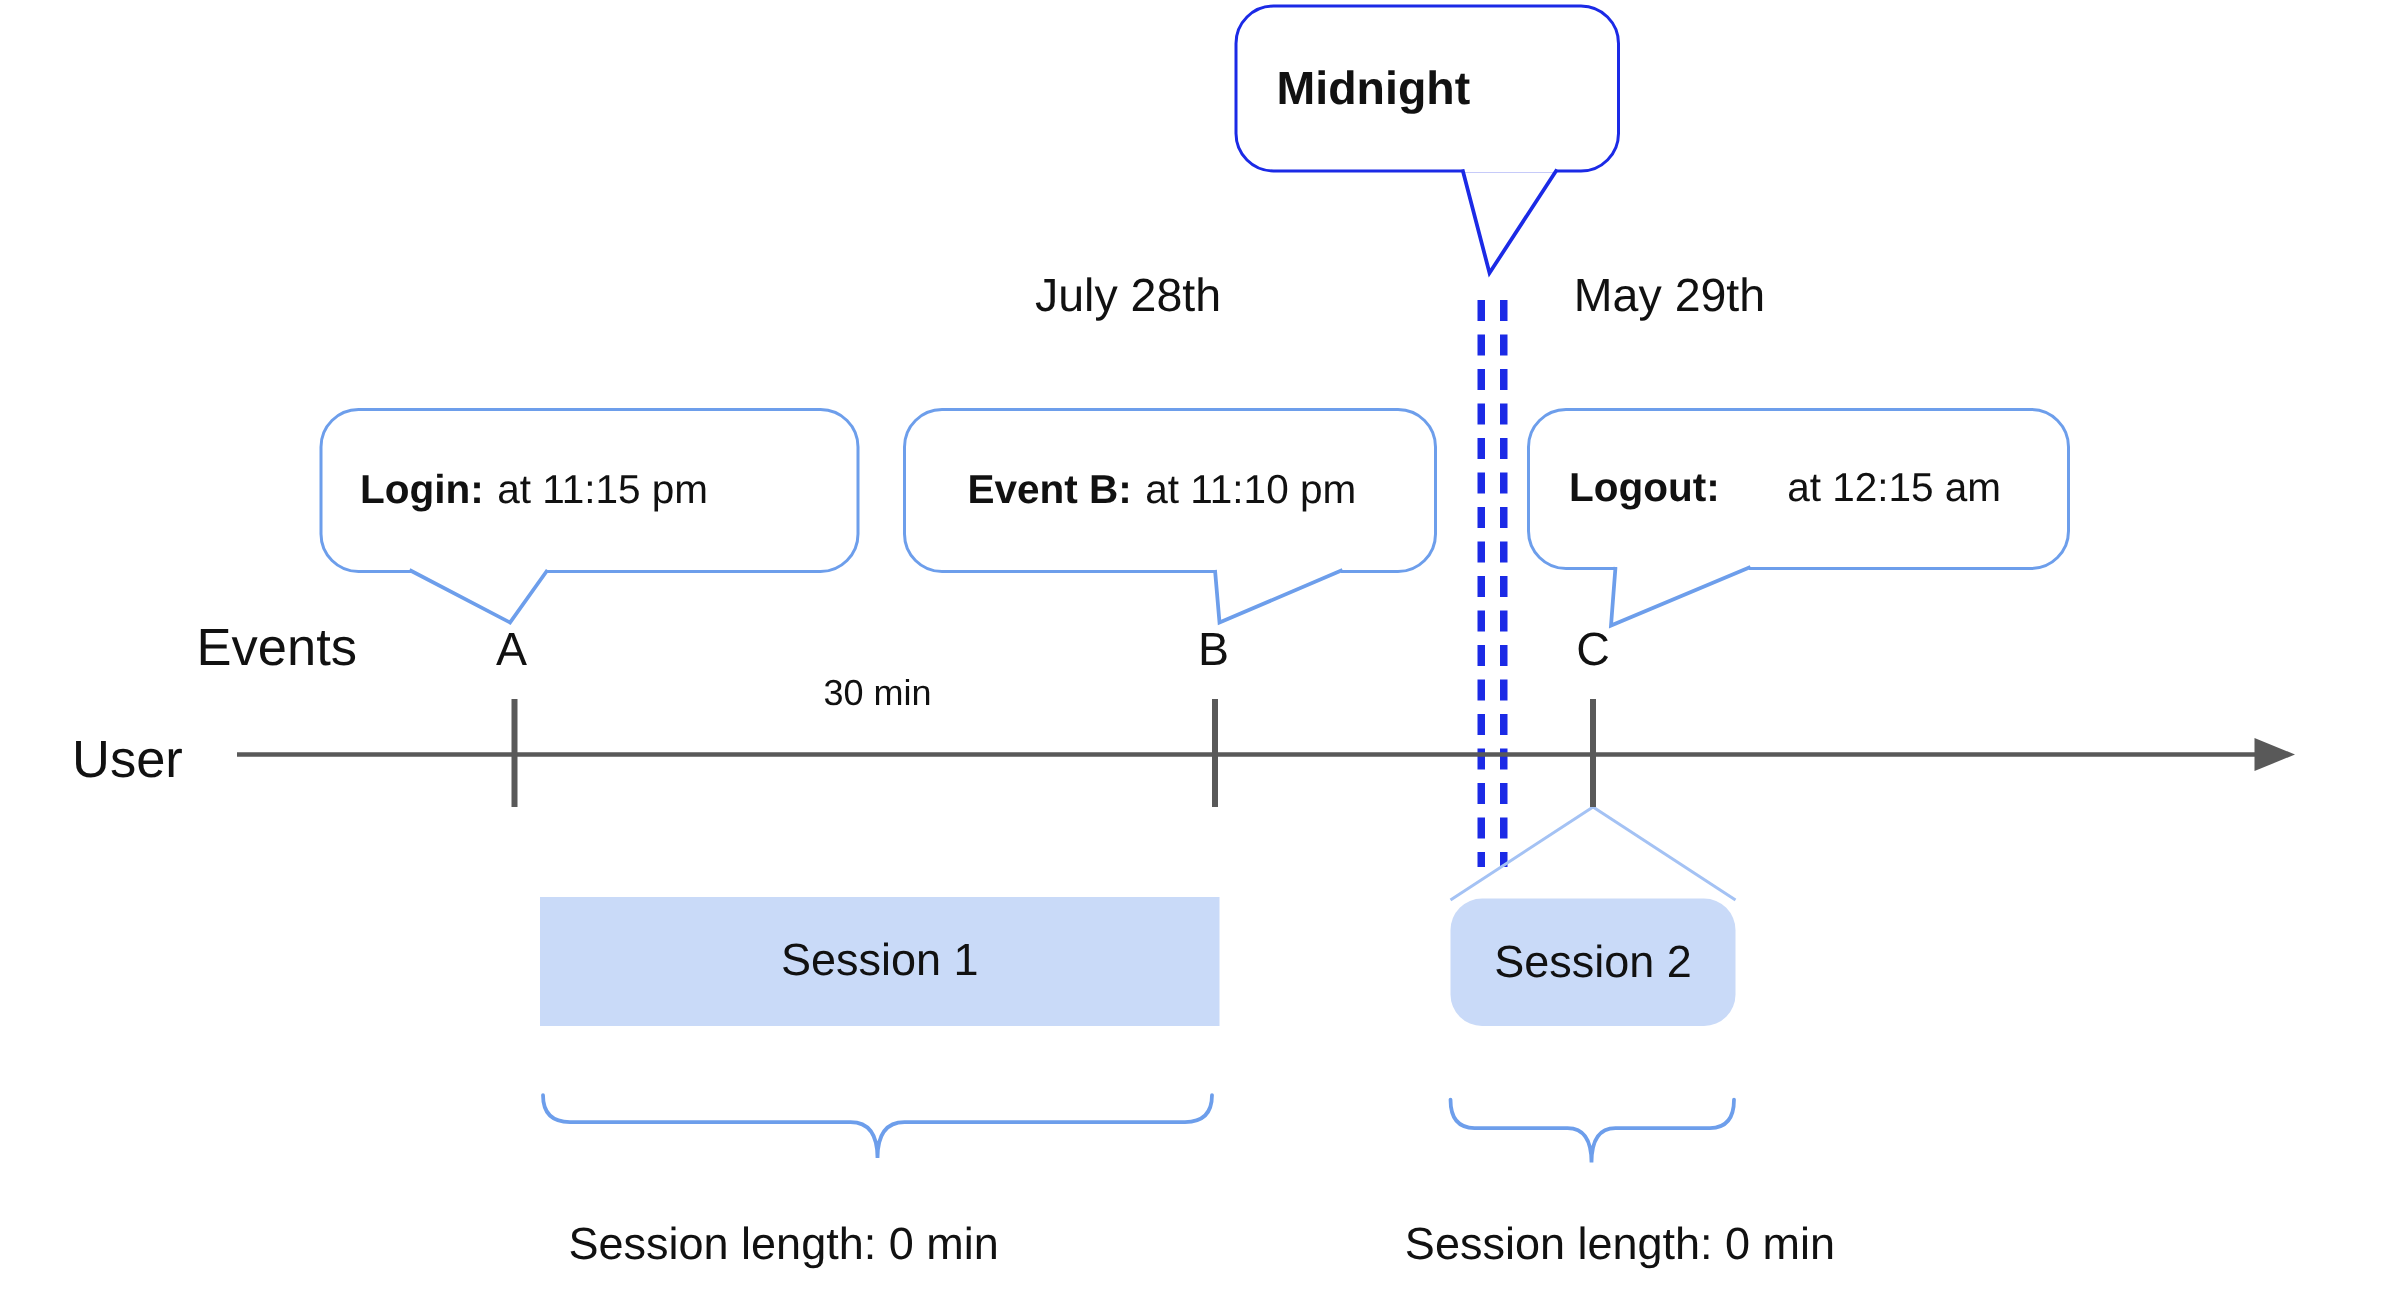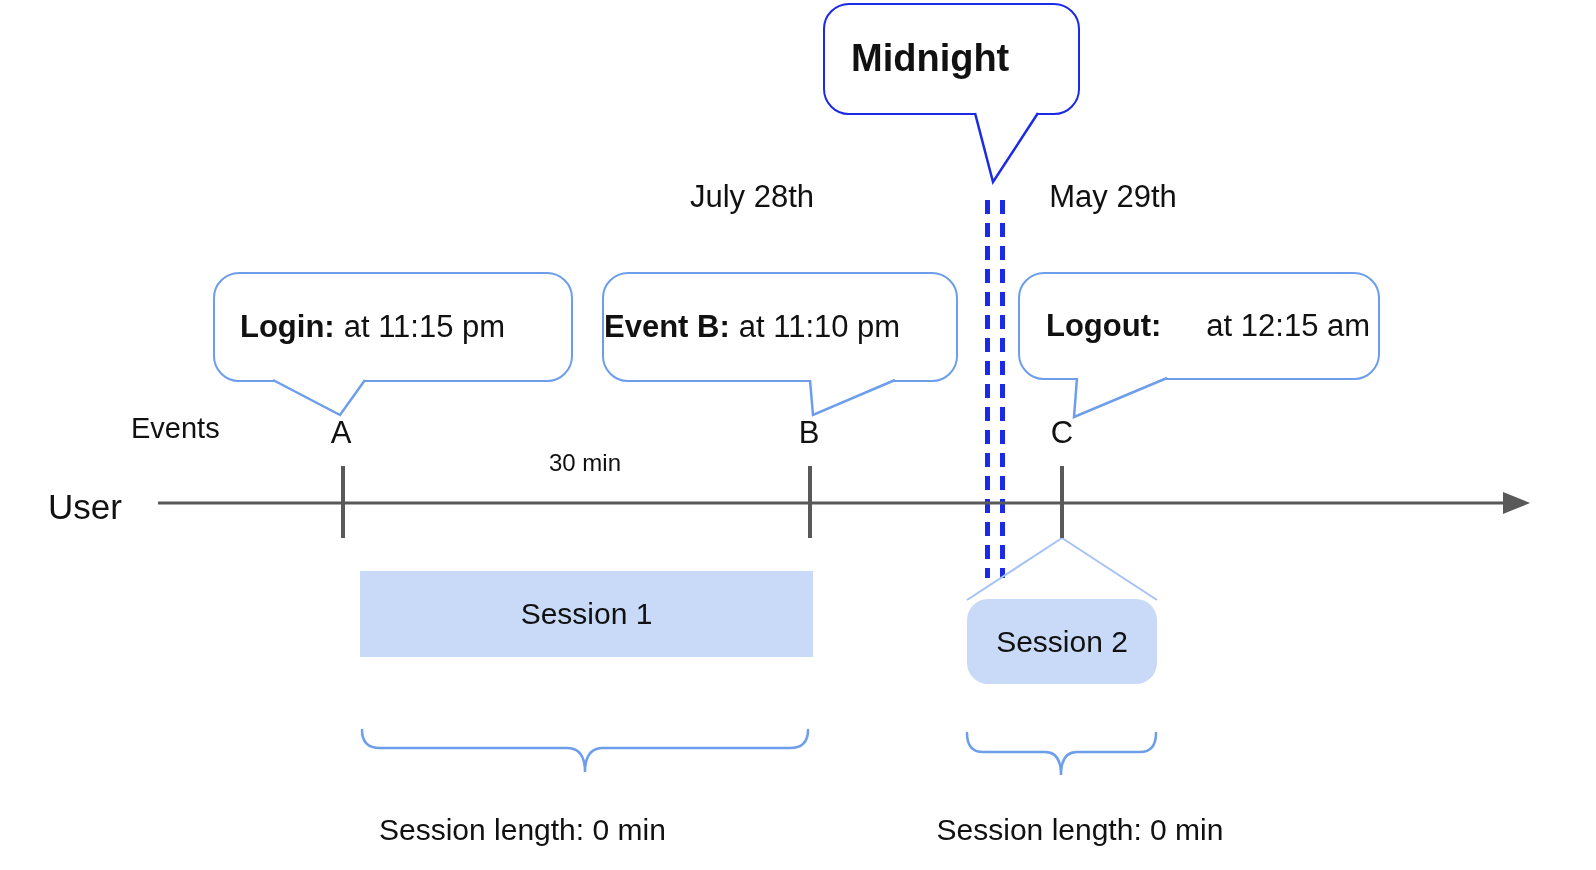--- a/index.html
+++ b/index.html
@@ -5,43 +5,43 @@
   html,body{margin:0;padding:0;background:#ffffff;}
   .canvas{
     position:relative;width:1596px;height:870px;background:#ffffff;overflow:hidden;
     font-family:"Liberation Sans","DejaVu Sans",sans-serif;color:#111111;
   }
   .abs{position:absolute;}
   .centered{transform:translateX(-50%);}
   
   .bubble{
     position:absolute;background:#ffffff;border:2.5px solid #6d9eeb;border-radius:26px;
-    display:flex;align-items:center;font-size:31px;line-height:1.1;white-space:nowrap;
+    display:flex;align-items:center;font-size:27px;line-height:1.1;white-space:nowrap;
   }
   .bubble .b{font-weight:bold;}
   .bubble .rest{margin-left:9px;}
   .bubble-midnight{
     left:823px;top:3px;width:257px;height:112px;border-color:#1b2ae6;
-    padding-left:26px;font-weight:bold;font-size:38px;box-sizing:border-box;
+    padding-left:26px;font-weight:bold;font-size:31px;box-sizing:border-box;
   }
   .bubble-login  {left:213px;top:272px;width:360px;height:110px;padding-left:25px;box-sizing:border-box;}
-  .bubble-eventb {left:602px;top:272px;width:356px;height:110px;box-sizing:border-box;}
+  .bubble-eventb {left:602px;top:272px;width:356px;height:110px;padding-left:41px;box-sizing:border-box;}
   .bubble-logout {left:1018px;top:272px;width:362px;height:108px;padding-left:26px;box-sizing:border-box;gap:36px;}
   
   .date-label{font-size:31px;top:161px;margin-top:18px;}
-  .events-label{left:131px;top:412px;font-size:29px;}
+  .events-label{left:131px;top:412px;font-size:35px;}
   .user-label{left:48px;top:487px;font-size:35px;}
   .marker{font-size:31px;top:415px;}
   .interval{left:585px;top:449px;font-size:24px;}
   
   .session-box{
     position:absolute;background:#c9daf8;display:flex;align-items:center;justify-content:center;
     font-size:30px;
   }
-  .session1{left:360px;top:571px;width:453px;height:86px;}
+  .session1{left:360px;top:598px;width:453px;height:86px;}
   .session2{left:967px;top:599px;width:190px;height:85px;border-radius:21px;}
   .length-label{top:813px;font-size:30px;margin-left:17px;}
   .length1{left:362px;}
   .length2{left:1063px;}
   
   svg.overlay{position:absolute;left:0;top:0;pointer-events:none;}
 </style>
 </head>
 <body>
 

